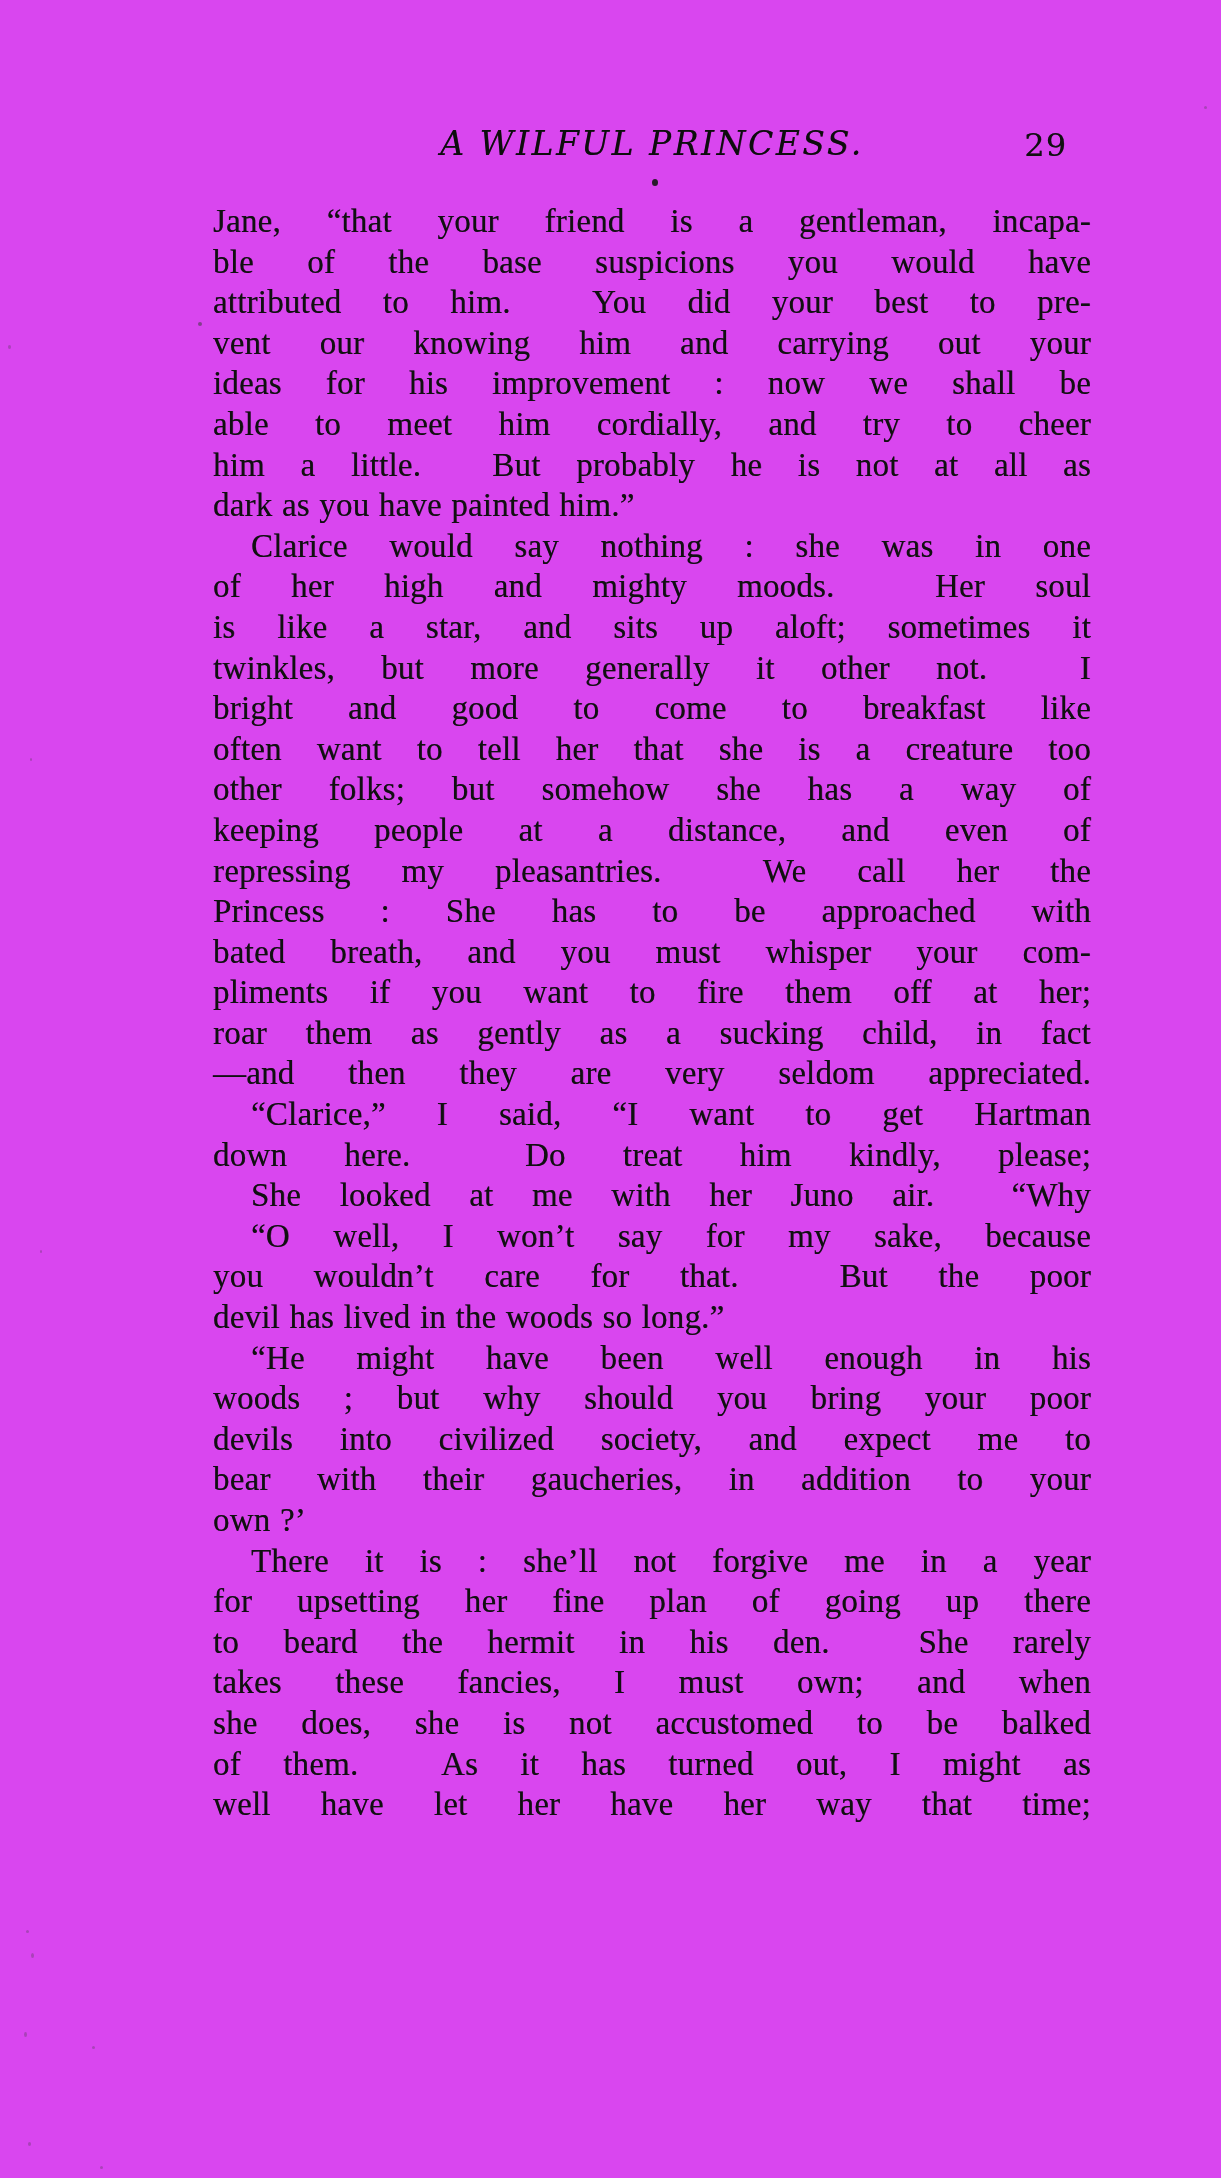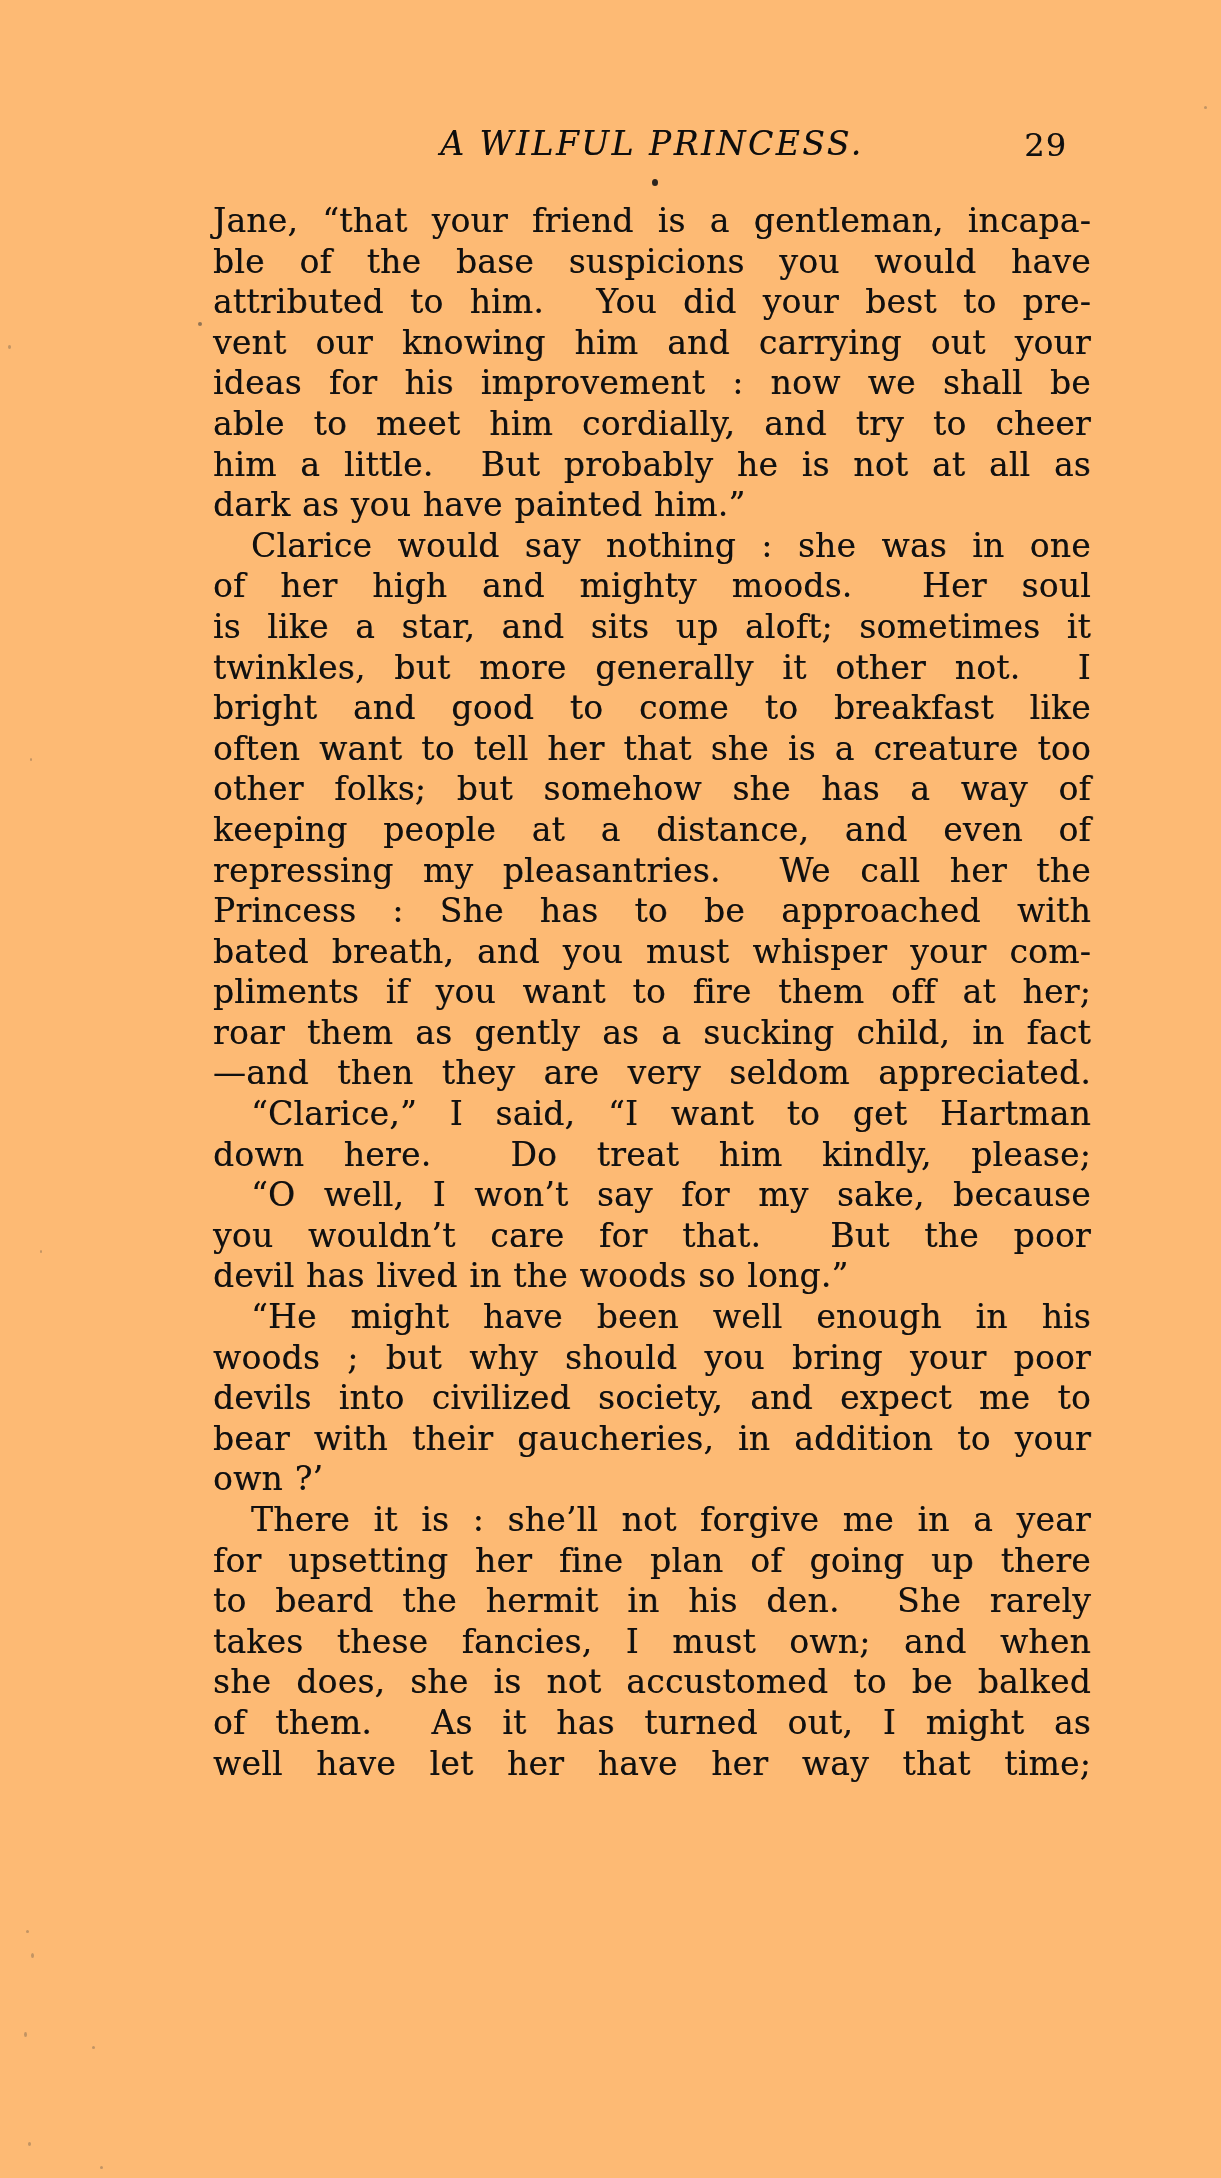--- a/index.html
+++ b/index.html
@@ -6,21 +6,21 @@
   body {
     width: 1221px; height: 2178px;
     background: #ffffff;
     font-family: "DejaVu Serif", "Liberation Serif", serif;
     color: #101010;
     position: relative;
     overflow: hidden;
   }
   .page {
     position: absolute; inset: 0;
-    background: #fdba74;
+    background: #d946ef;
   }
   
   .running-header {
     position: absolute;
     left: 213px; width: 878px; top: 124px;
     height: 44px;
   }
   .header-title {
     display: block;
     text-align: center;
@@ -55,20 +55,21 @@
   .para { margin: 0; padding: 0; }
   .line {
     font-size: 33px;
     line-height: 40.6px;
     letter-spacing: 0.2px;
     word-spacing: 1px;
     text-align: justify;
     text-align-last: justify;
     white-space: pre-wrap;
     text-shadow: 0.35px 0.35px 0.6px rgba(0,0,0,0.5);
+    font-family: Liberation Serif, serif;
   }
   .line.endline { text-align-last: left; }
   .line.indent { text-indent: 38px; }
   
   .speck {
     position: absolute;
     background: #3a3a3a;
     border-radius: 50%;
     opacity: 0.3;
   }
@@ -110,20 +111,21 @@
         <div class="line">bated breath, and you must whisper your com-</div>
         <div class="line">pliments if you want to fire them off at her;</div>
         <div class="line">roar them as gently as a sucking child, in fact</div>
         <div class="line">—and then they are very seldom appreciated.</div>
       </div>
       <div class="para">
         <div class="line indent">“Clarice,” I said, “I want to get Hartman</div>
         <div class="line">down here.  Do treat him kindly, please;</div>
       </div>
       <div class="para">
+        <div class="line indent">She looked at me with her Juno air.  “Why</div>
       </div>
       <div class="para">
         <div class="line indent">“O well, I won’t say for my sake, because</div>
         <div class="line">you wouldn’t care for that.  But the poor</div>
         <div class="line endline">devil has lived in the woods so long.”</div>
       </div>
       <div class="para">
         <div class="line indent">“He might have been well enough in his</div>
         <div class="line">woods ; but why should you bring your poor</div>
         <div class="line">devils into civilized society, and expect me to</div>

